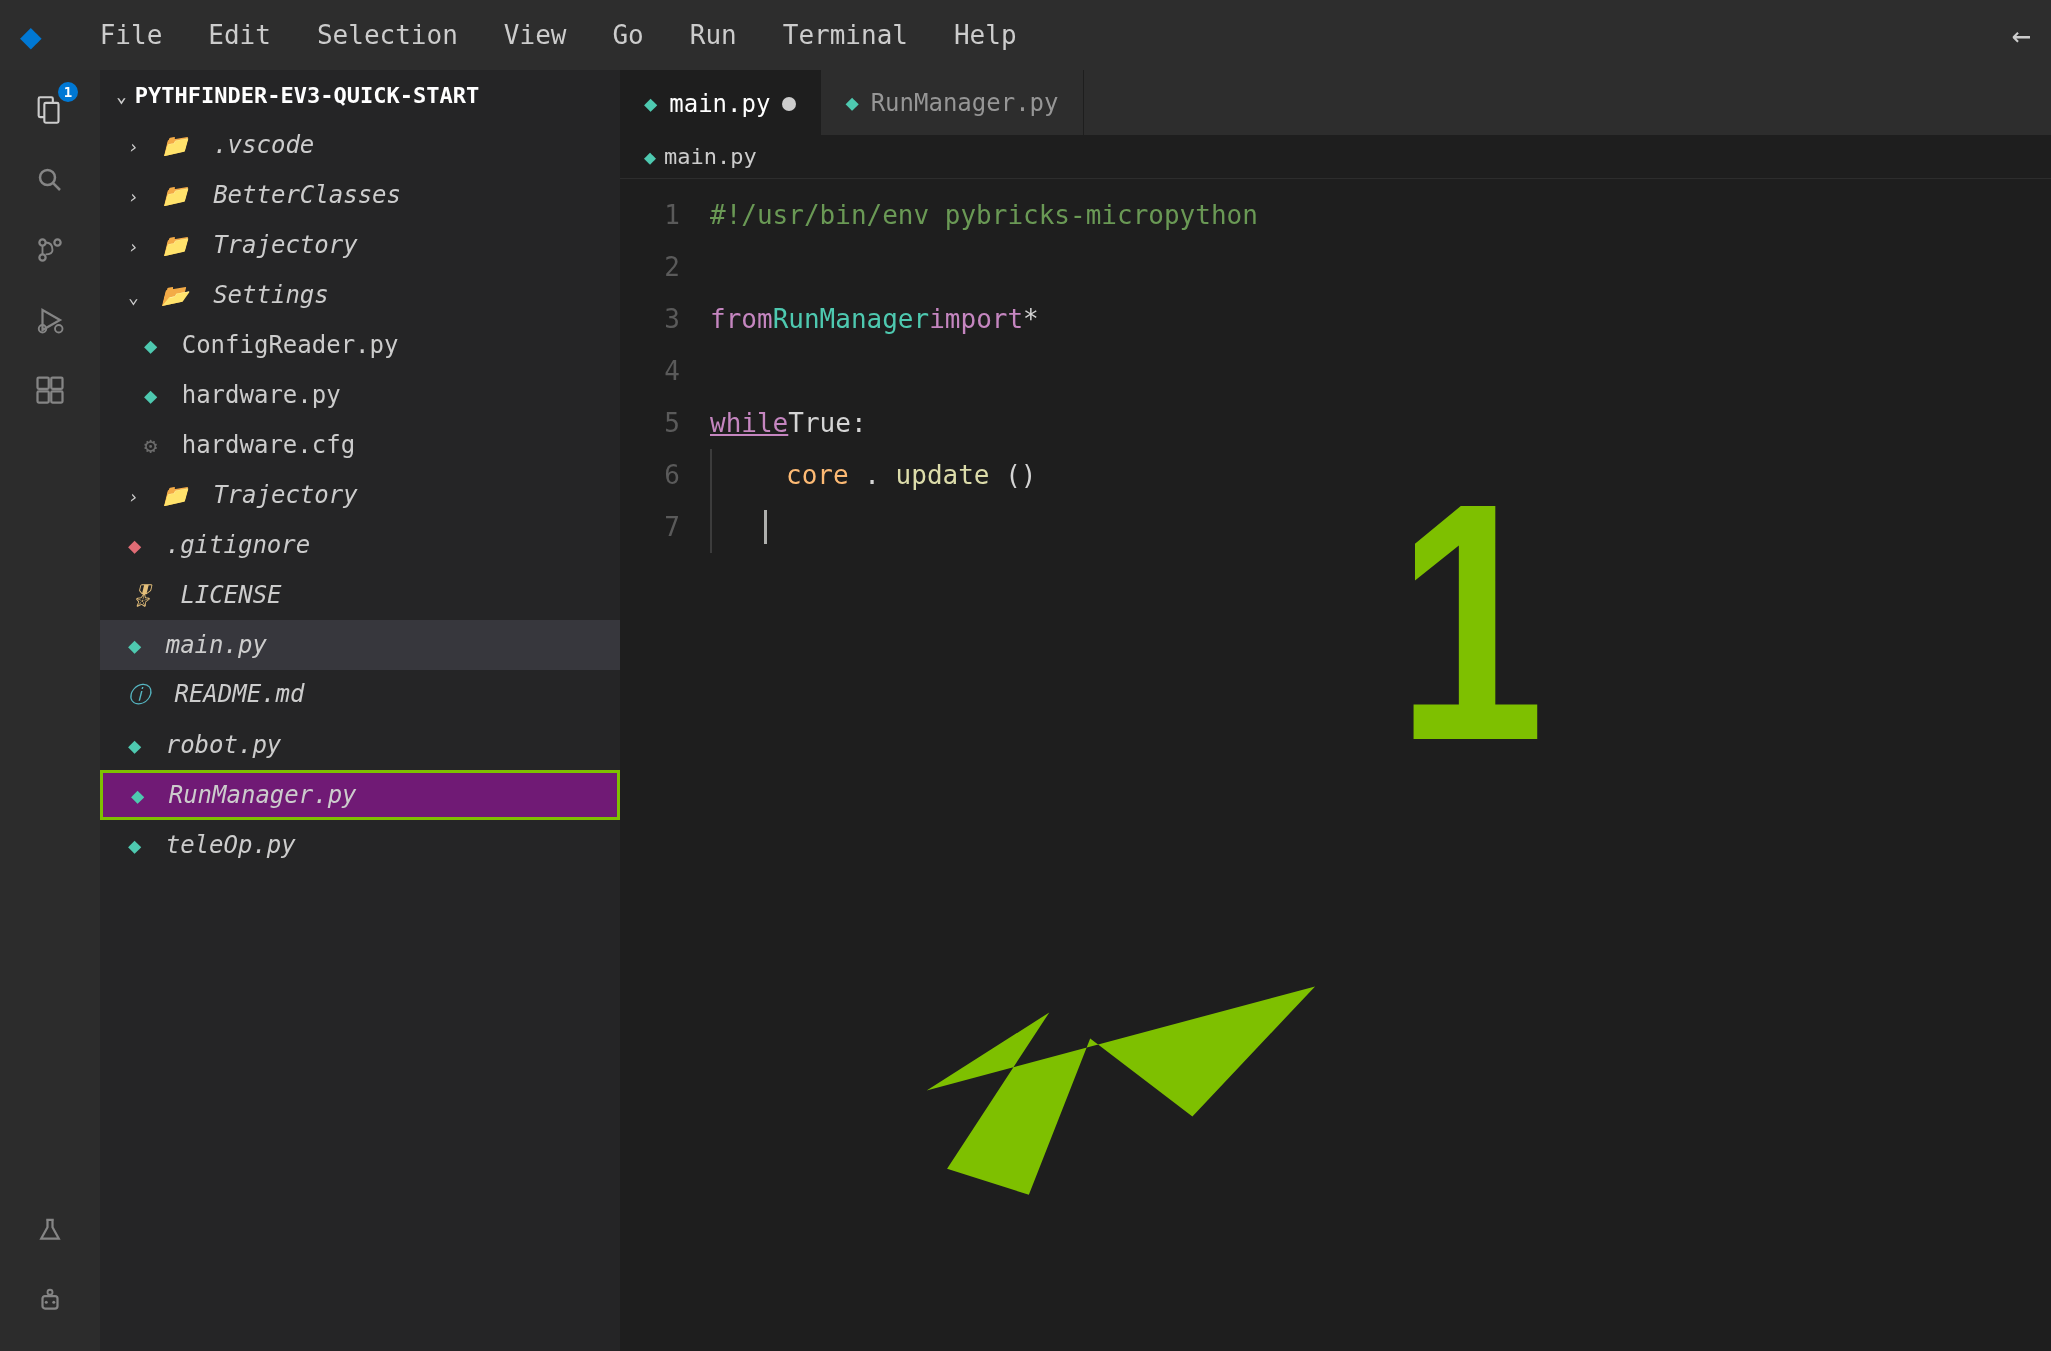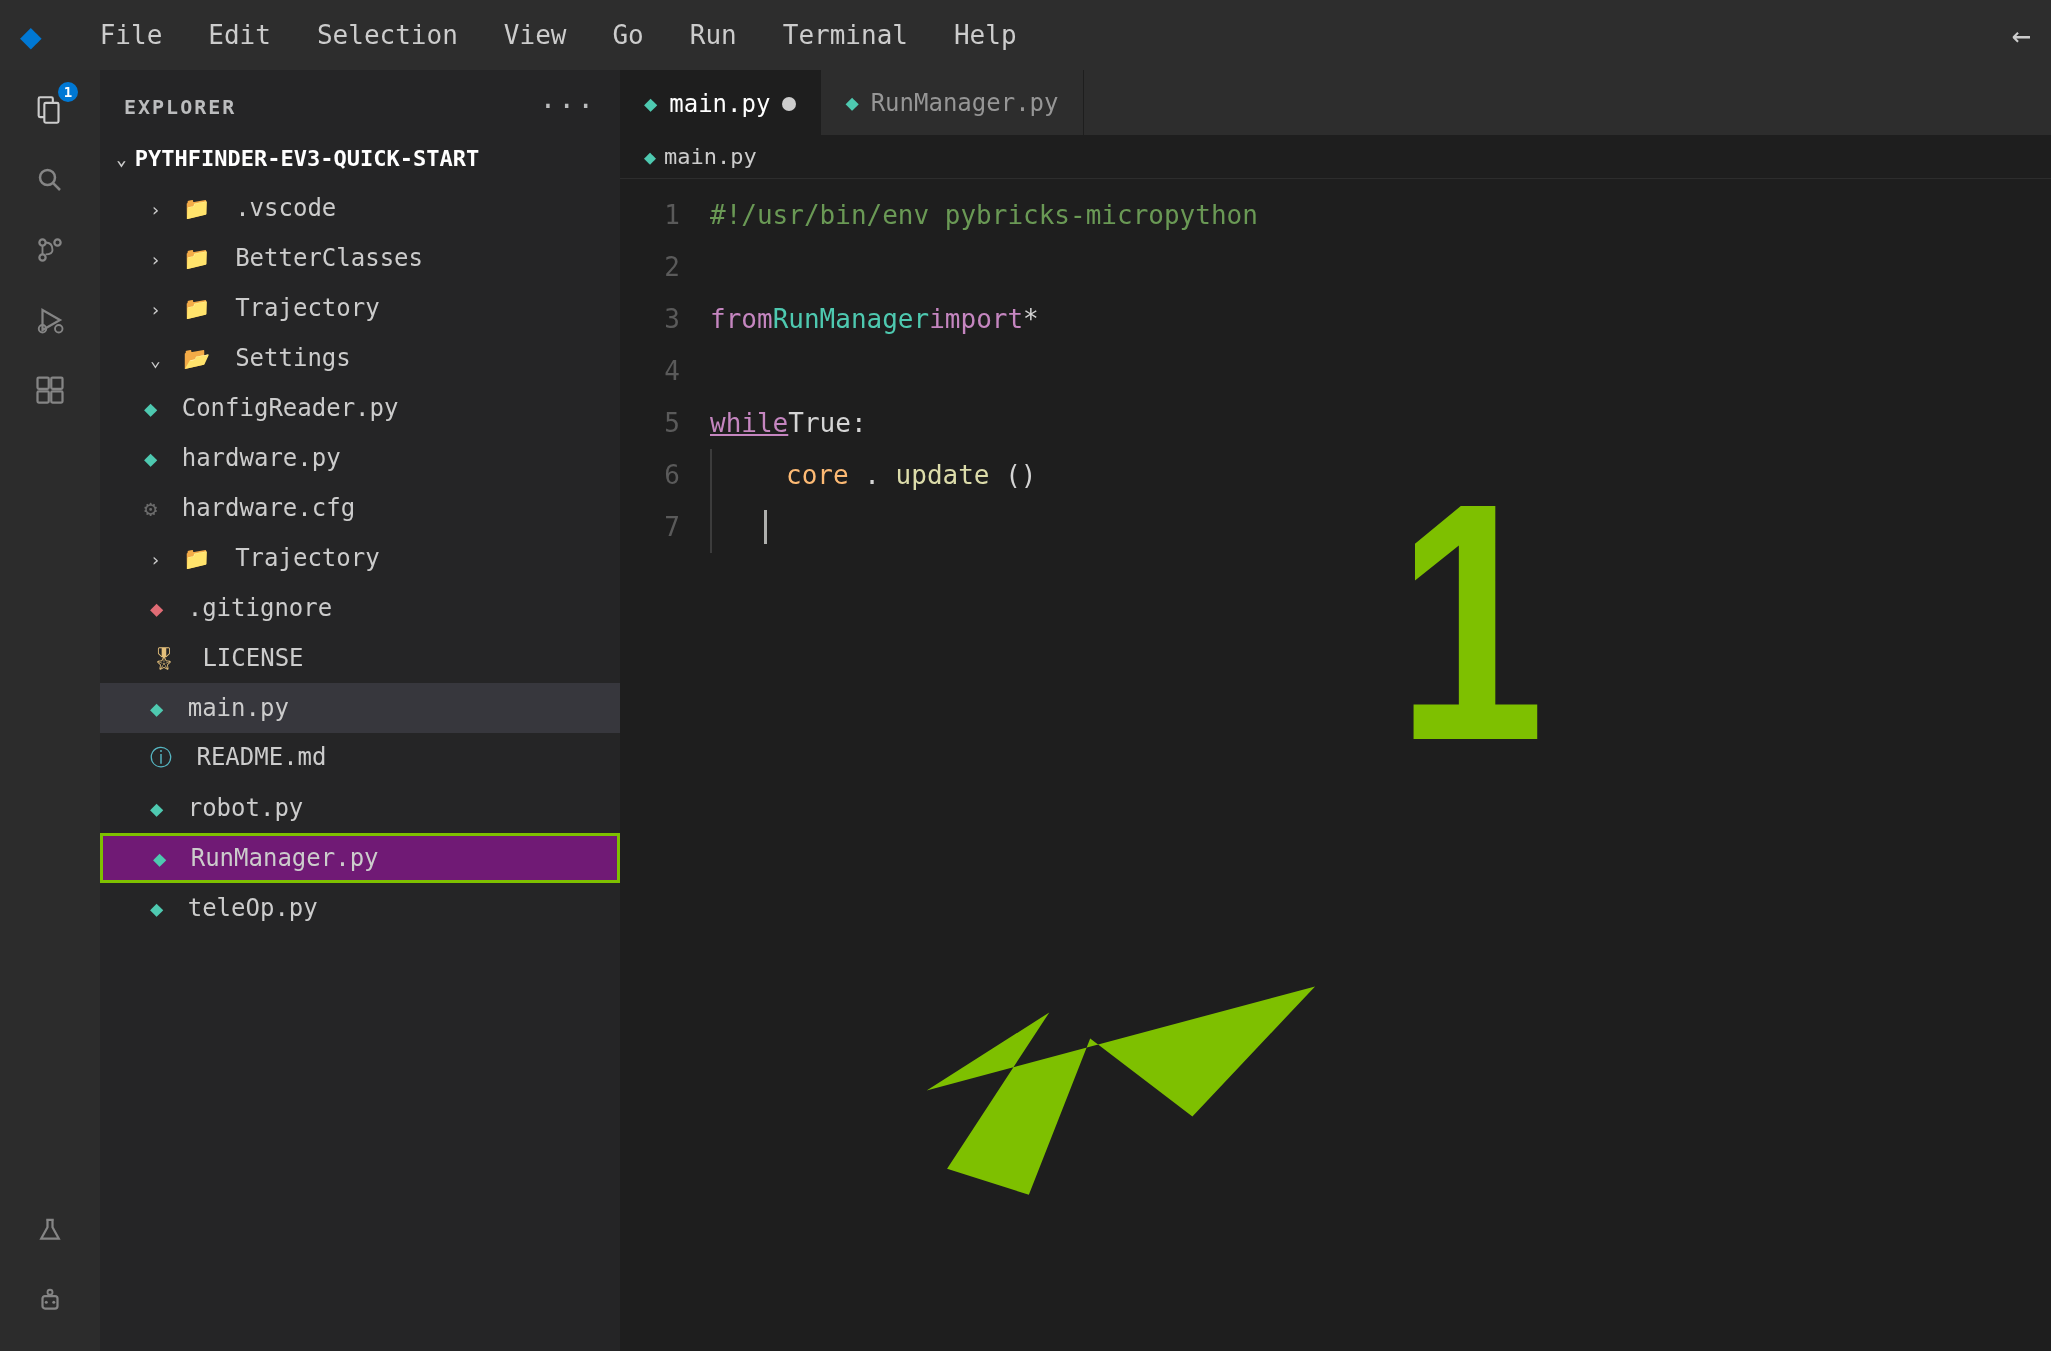--- a/index.html
+++ b/index.html
@@ -137,21 +137,21 @@
       color: #cccccc;
       white-space: nowrap;
     }
     .tree-item.highlighted {
       background: #37373d;
     }
     .tree-item.runmanager-selected {
       border: 3px solid #7ec000;
       background: #701a75;
     }
-    .tree-item .indent1 { margin-left: 34px; }
+    .tree-item .indent1 { margin-left: 12px; font-style: italic; }
     .tree-item .indent2 { margin-left: 28px; }
     .chevron {
       display: inline-block;
       margin-right: 8px;
       font-size: 18px;
       color: #cccccc;
     }
     .file-icon {
       margin-right: 10px;
       font-size: 22px;
@@ -362,24 +362,20 @@
         <rect x="6" y="8" width="12" height="10" rx="2" stroke="#858585" stroke-width="1.8" fill="none"></rect>
         <circle cx="12" cy="5" r="2" stroke="#858585" stroke-width="1.5" fill="none"></circle>
         <line x1="12" y1="7" x2="12" y2="8" stroke="#858585" stroke-width="1.5"></line>
         <circle cx="9" cy="13" r="1.2" fill="#858585"></circle>
         <circle cx="15" cy="13" r="1.2" fill="#858585"></circle>
       </svg>
     </div>
   </div>
 
   <div class="sidebar">
-    <div class="sidebar-header">
-      <span class="sidebar-title">EXPLORER</span>
-      <span class="sidebar-more">···</span>
-    </div>
 
     <div class="file-tree">
 
       <div class="project-row">
         <span class="chevron">⌄</span>
         <span>PYTHFINDER-EV3-QUICK-START</span>
       </div>
 
       <div class="tree-item">
         <span class="indent1">

